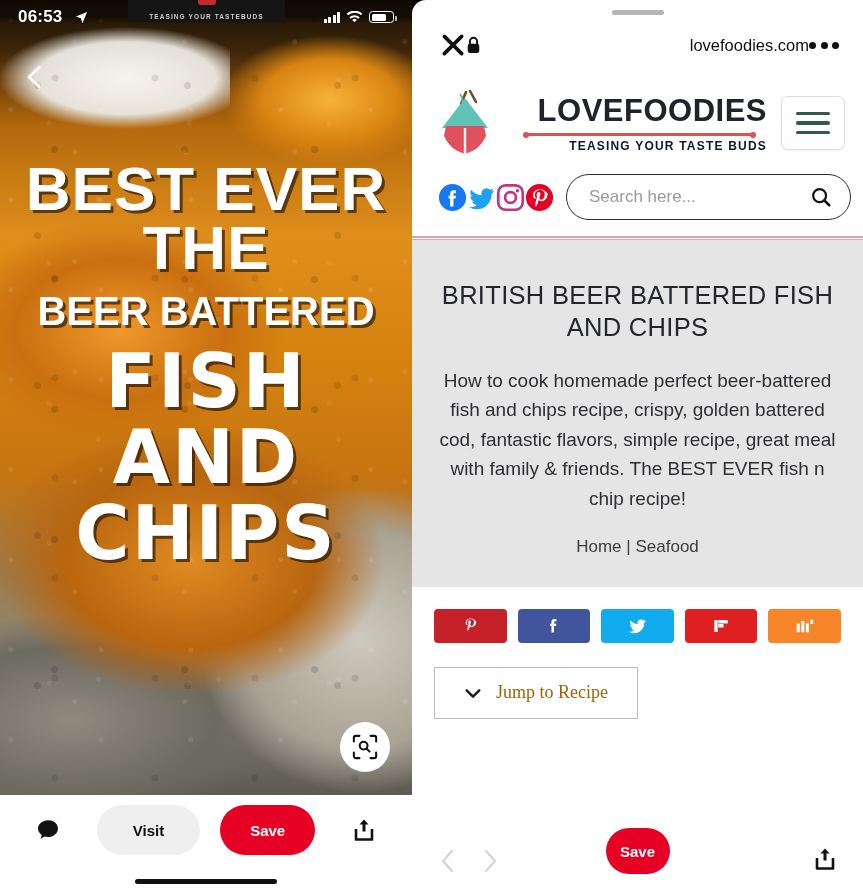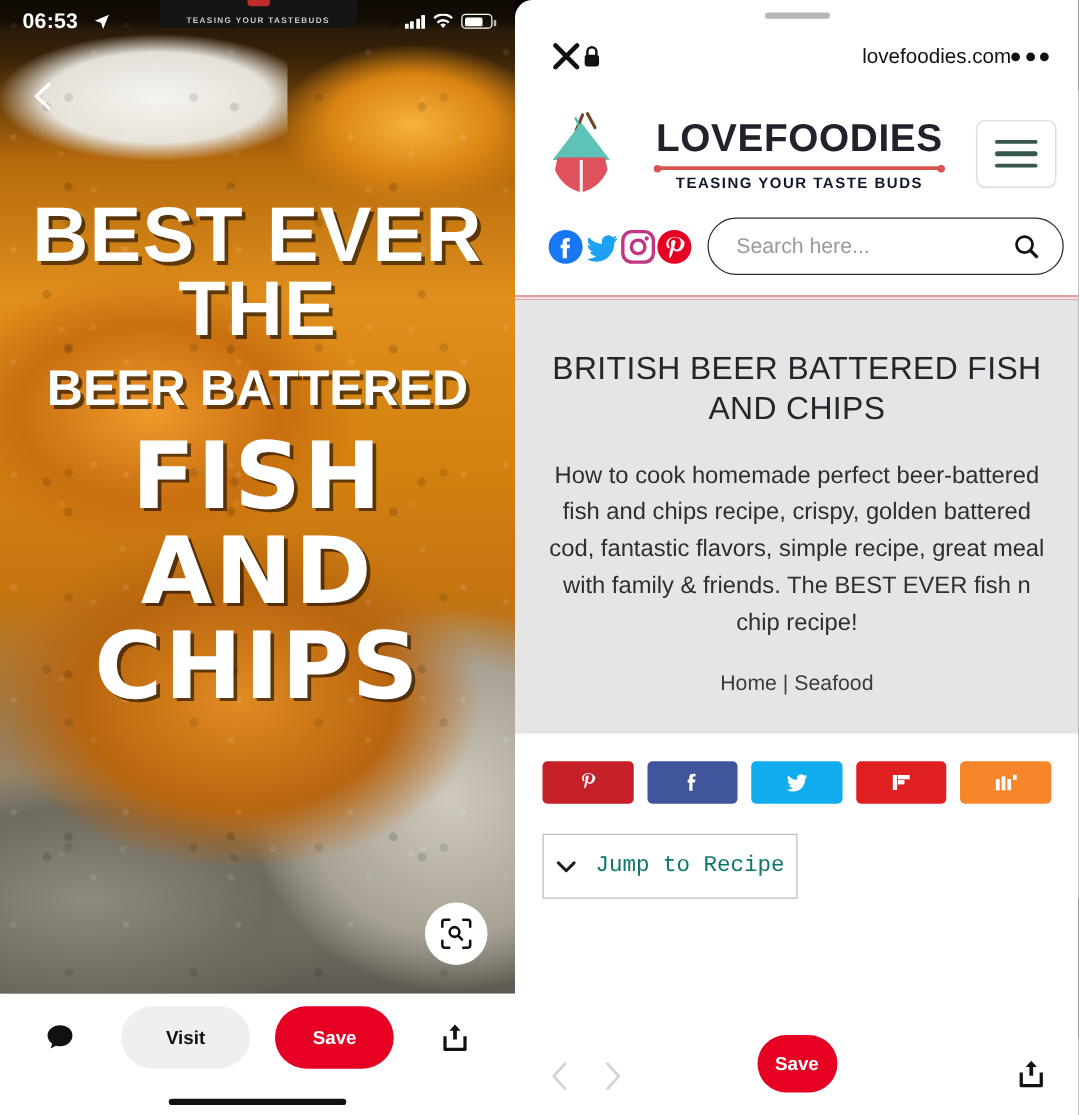--- a/index.html
+++ b/index.html
@@ -112,21 +112,21 @@
     position:relative; }
   .br-close { width:26px; height:26px; cursor:pointer; }
   .br-url { flex:1; display:flex; align-items:center; justify-content:space-between; gap:11px; }
   .br-url-txt { font-size:16.5px; color:#111; }
   .br-dots { display:flex; gap:4.5px; cursor:pointer; }
   .br-dots i { width:7px; height:7px; border-radius:50%; background:#111; display:block; }
 
   .site-head { background:#fff; padding:6px 16px 0 16px; }
   .logo-row { display:flex; align-items:center; gap:10px; padding:8px 2px 2px 8px; }
   .logo-mark { width:66px; height:74px; position:relative; flex:none; }
-  .logo-txt { flex:1; text-align:center; padding-right:4px; }
+  .logo-txt { flex:1; text-align:right; padding-right:4px; }
   .logo-name { font-size:31px; font-weight:700; letter-spacing:.5px; color:#20232b; }
   .logo-rule { height:3px; background:#d9534f; margin:4px 14px 3px 14px; border-radius:2px;
     position:relative; }
   .logo-rule::before,.logo-rule::after { content:""; position:absolute; top:-1.5px;
     width:6px; height:6px; border-radius:50%; background:#d9534f; }
   .logo-rule::before { left:-3px; } .logo-rule::after { right:-3px; }
   .logo-tag { font-size:12px; letter-spacing:1.2px; color:#0f172a; font-weight:700; }
   .burger { width:64px; height:54px; border:1px solid #dcdcdc; border-radius:7px;
     background:#fff; display:flex; flex-direction:column; align-items:center;
     justify-content:center; gap:6px; cursor:pointer; flex:none;
@@ -152,21 +152,21 @@
   .art-crumb { font-size:17px; color:#3a3c40; margin-top:24px; }
   .art-crumb a { color:#3a3c40; text-decoration:none; cursor:pointer; }
 
   .share-row { background:#fff; display:flex; gap:11px; padding:22px 22px 0 22px; }
   .sh { flex:1; height:34px; border-radius:4px; display:flex; align-items:center;
     justify-content:center; cursor:pointer; color:#fff; }
 
   .jump-wrap { background:#fff; padding:24px 22px 0 22px; }
   .jump-btn { width:204px; height:52px; border:1px solid #bdbdbd; background:#fff;
     display:flex; align-items:center; justify-content:center; gap:14px;
-    font-size:18px; color:#0f766e; cursor:pointer; font-family:Liberation Mono, monospace; }
+    font-size:18px; color:#a16207; cursor:pointer; font-family:Liberation Serif, serif; }
 
   .br-foot { position:absolute; left:0; bottom:0; width:451px; height:62px;
     background:#fff; display:flex; align-items:center; padding:0 26px; }
   .nav-arrows { display:flex; gap:22px; align-items:center; }
   .btn-save-r { position:absolute; left:50%; transform:translateX(-50%); top:-2px;
     background:#e60023; color:#fff; border:none; border-radius:24px;
     width:64px; height:46px; font-size:15px; font-weight:700; cursor:pointer; }
   .foot-share { margin-left:auto; cursor:pointer; }
 </style>
 </head>

